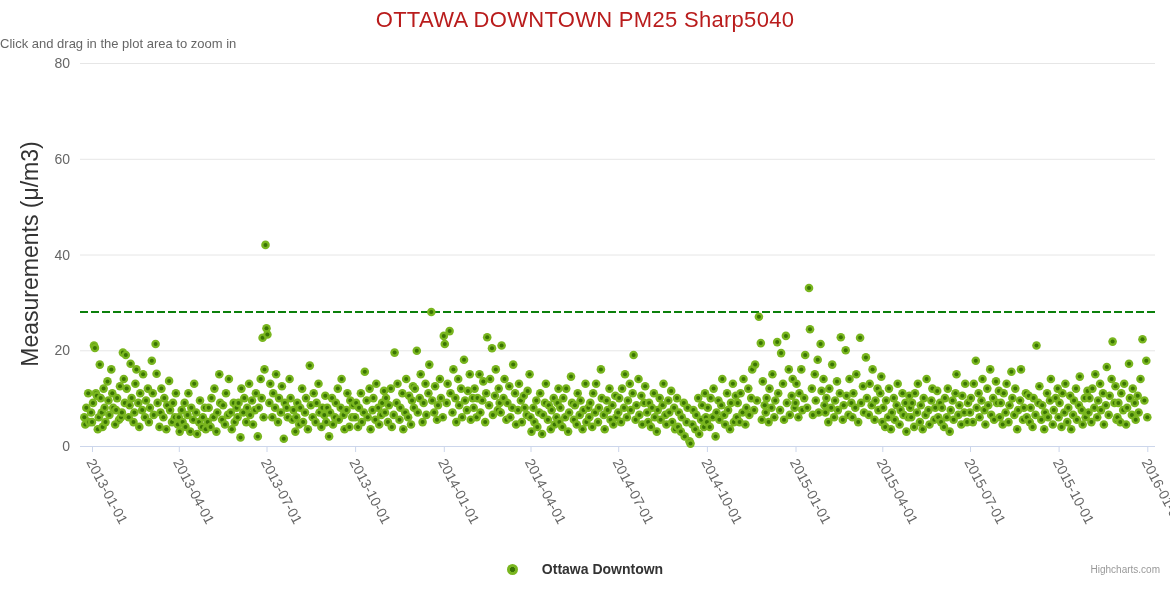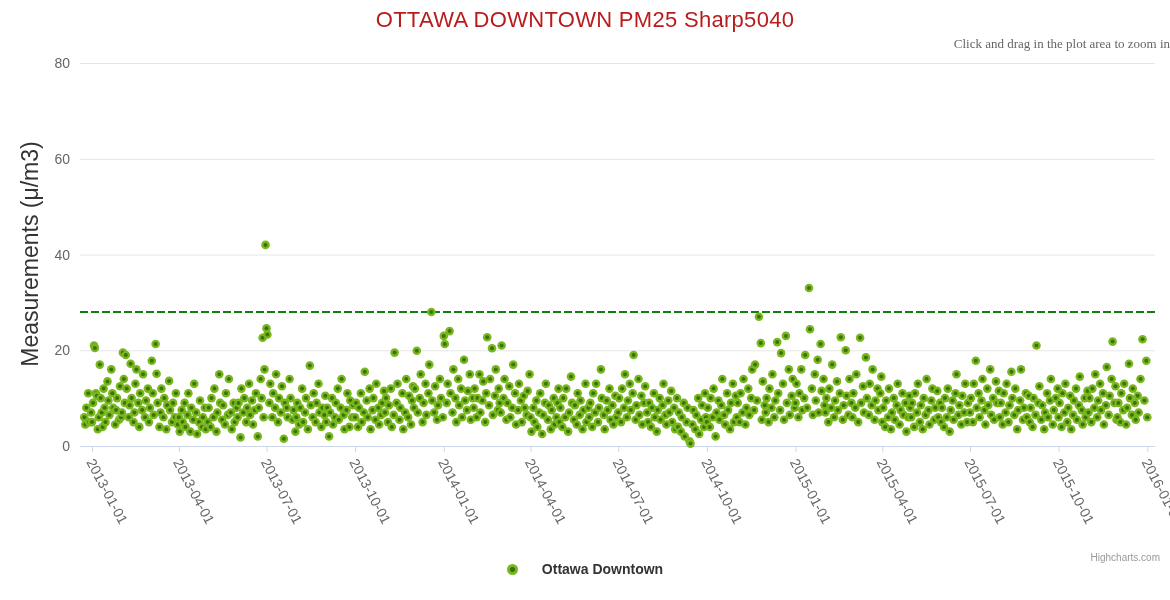--- a/index.html
+++ b/index.html
@@ -1,31 +1,31 @@
 <!DOCTYPE html>
 <html><head>
 <meta charset="utf-8">
 <style>
   html,body{margin:0;padding:0;background:#fff;}
   .chart{position:relative;width:1170px;height:600px;background:#ffffff;overflow:hidden;
          font-family:"Liberation Sans",sans-serif;}
   .chart-title{position:absolute;top:7px;left:0;width:100%;text-align:center;
                font-size:22px;color:#b91c1c;letter-spacing:0.3px;}
-  .chart-subtitle{position:absolute;top:36px;left:0;width:100%;text-align:right;
-                  font-size:13px;color:#666666;font-family:Liberation Serif, serif;}
+  .chart-subtitle{position:absolute;top:36px;left:0;width:100%;text-align:left;
+                  font-size:13px;color:#666666;}
   .yaxis-title{position:absolute;top:254px;left:30px;transform:translate(-50%,-50%) rotate(-90deg);
                transform-origin:center;font-size:23px;color:#333333;white-space:nowrap;}
   svg.plot{position:absolute;left:0;top:0;}
   .legend{position:absolute;top:561px;left:0;width:100%;display:flex;
           justify-content:center;align-items:center;}
   .legend-item{display:flex;align-items:center;gap:24px;cursor:pointer;}
   .legend-marker{width:11px;height:11px;border-radius:50%;
                  background:radial-gradient(circle,#3a7404 0 34%,#79b61f 35% 100%);}
   .legend-label{font-size:14px;font-weight:bold;color:#333333;}
-  .credits{position:absolute;right:10px;top:552px;font-size:10px;color:#999999;
+  .credits{position:absolute;right:10px;top:564px;font-size:10px;color:#999999;
            text-decoration:none;cursor:pointer;}
 </style>
 </head>
 <body>
 
 <div class="chart">
   <svg class="plot" width="1170" height="600">
       <line x1="80" x2="1155" y1="350.8" y2="350.8" stroke="#e6e6e6" stroke-width="1"></line>
       <line x1="80" x2="1155" y1="255" y2="255" stroke="#e6e6e6" stroke-width="1"></line>
       <line x1="80" x2="1155" y1="159.3" y2="159.3" stroke="#e6e6e6" stroke-width="1"></line>

